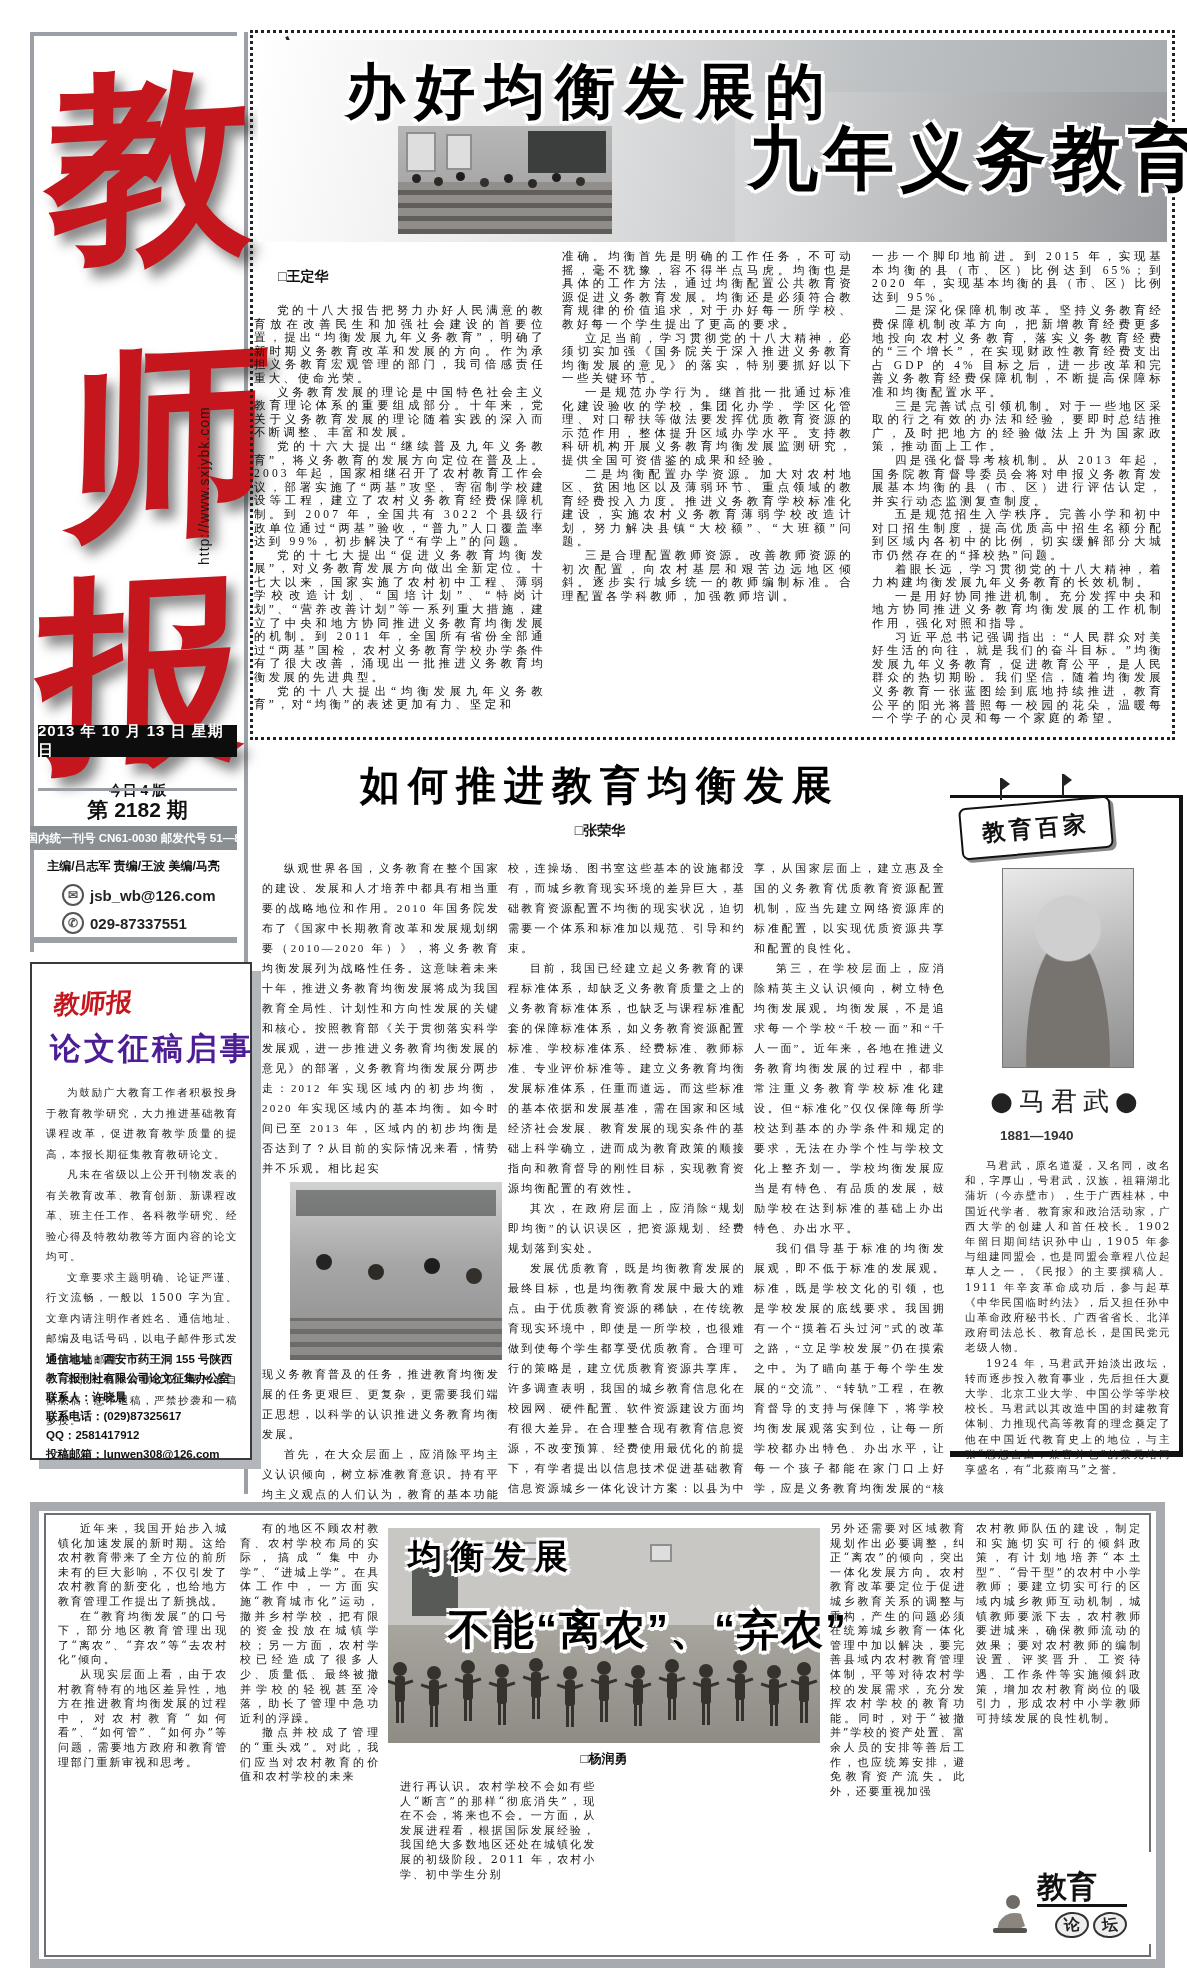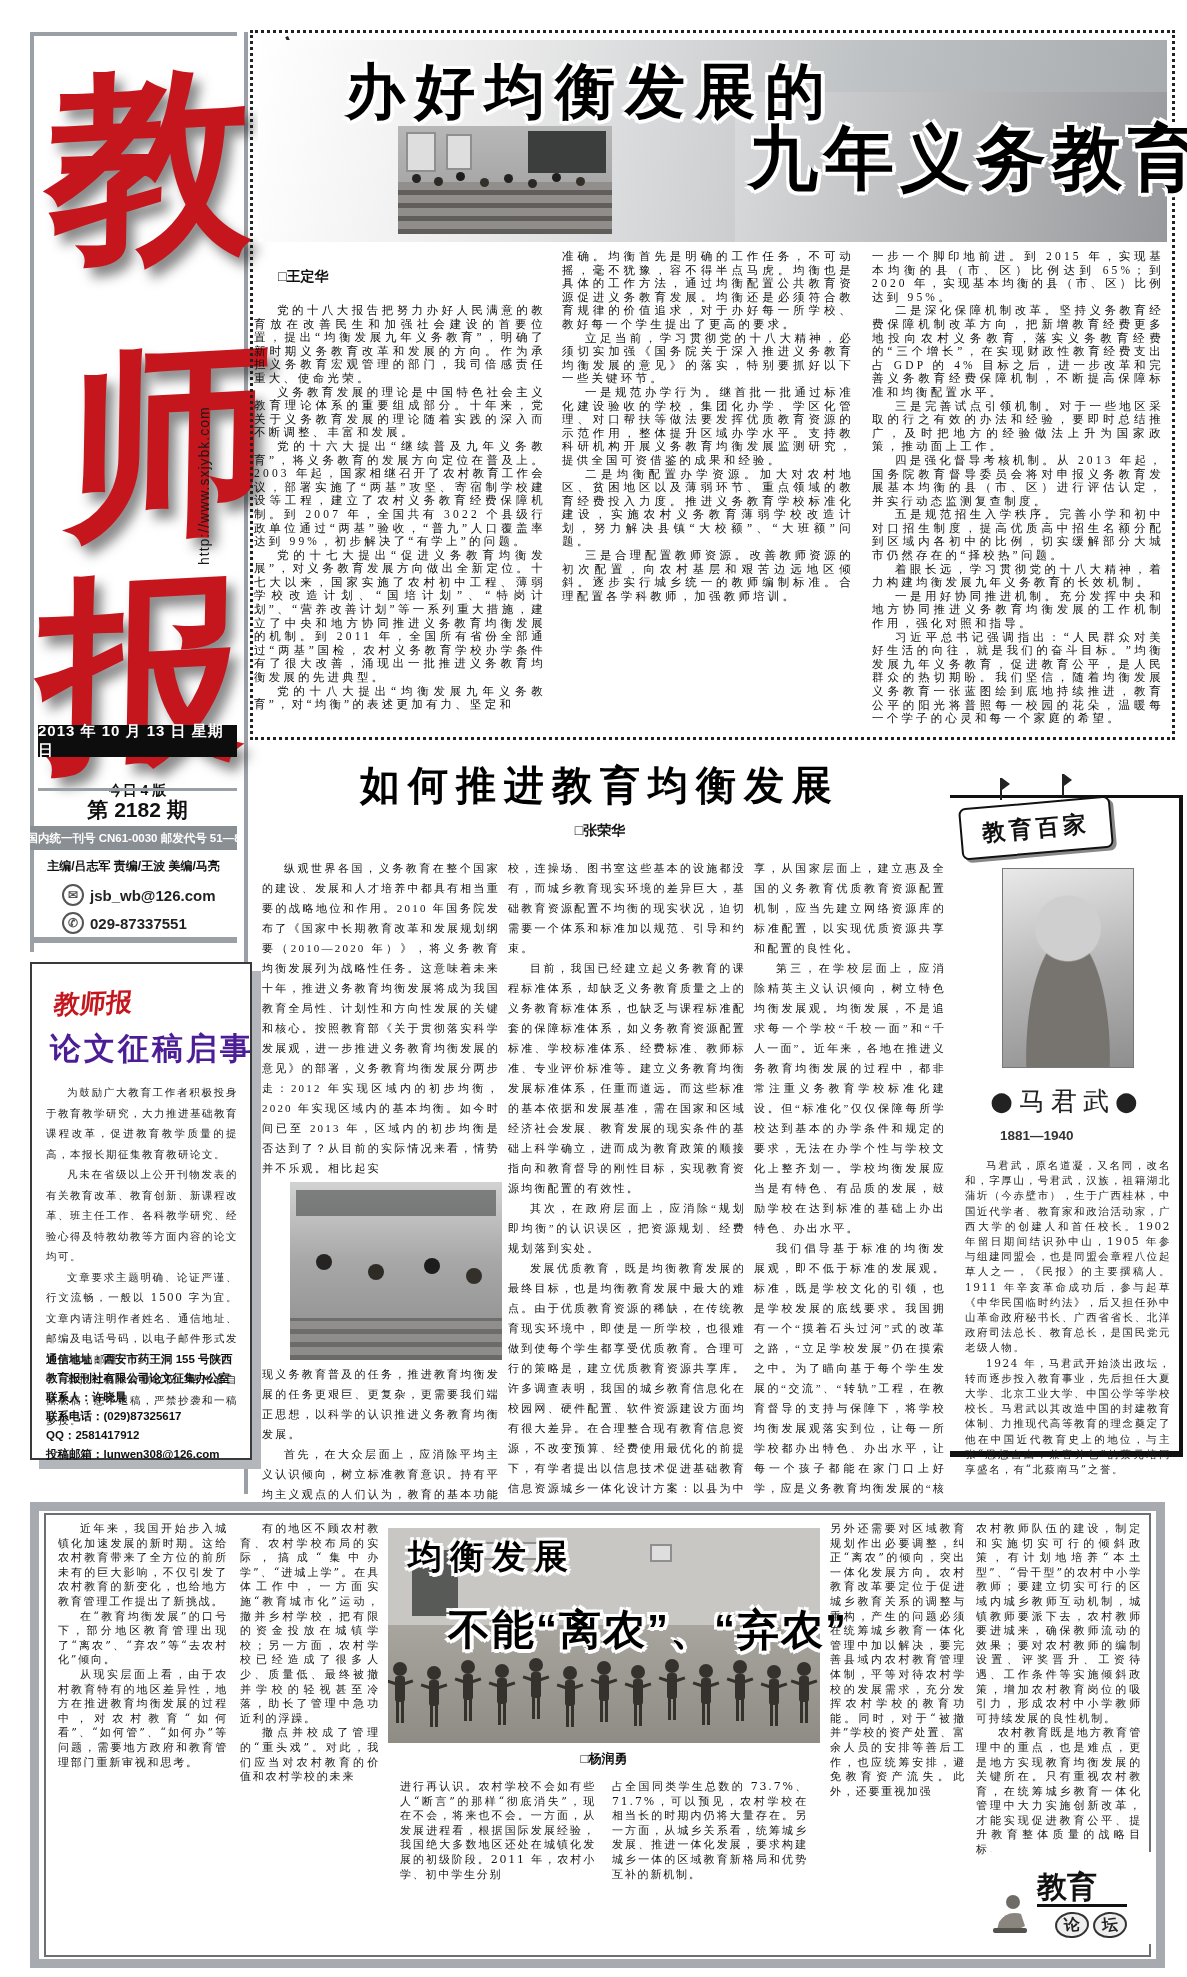--- a/index.html
+++ b/index.html
@@ -286,29 +286,25 @@
     <p>在“教育均衡发展”的口号下，部分地区教育管理出现了“离农”、“弃农”等“去农村化”倾向。</p>
     <p>从现实层面上看，由于农村教育特有的地区差异性，地方在推进教育均衡发展的过程中，对农村教育“如何看”、“如何管”、“如何办”等问题，需要地方政府和教育管理部门重新审视和思考。</p>
   </div>
   <div class="botcol kai" style="left:240px;top:1522px;width:140px;height:428px;">
     <p>有的地区不顾农村教育、农村学校布局的实际，搞成“集中办学”、“进城上学”。在具体工作中，一方面实施“教育城市化”运动，撤并乡村学校，把有限的资金投放在城镇学校；另一方面，农村学校已经造成了很多人少、质量低、最终被撤并学校的轻视甚至冷落，助长了管理中急功近利的浮躁。</p>
     <p>撤点并校成了管理的“重头戏”。对此，我们应当对农村教育的价值和农村学校的未来</p>
   </div>
   <div class="botcol kai" style="left:400px;top:1780px;width:196px;height:172px;">
     <p style="text-indent:0;">进行再认识。农村学校不会如有些人“断言”的那样“彻底消失”，现在不会，将来也不会。一方面，从发展进程看，根据国际发展经验，我国绝大多数地区还处在城镇化发展的初级阶段。2011 年，农村小学、初中学生分别</p>
   </div>
-  <div class="botcol kai" style="left:612px;top:1780px;width:196px;height:172px;">
-    <p style="text-indent:0;">占全国同类学生总数的 73.7%、71.7%，可以预见，农村学校在相当长的时期内仍将大量存在。另一方面，从城乡关系看，统筹城乡发展、推进一体化发展，要求构建城乡一体的区域教育新格局和优势互补的新机制。</p>
-  </div>
   <div class="botcol kai" style="left:830px;top:1522px;width:136px;height:428px;">
     <p style="text-indent:0;">另外还需要对区域教育规划作出必要调整，纠正“离农”的倾向，突出一体化发展方向。农村教育改革要定位于促进城乡教育关系的调整与重构，产生的问题必须在统筹城乡教育一体化管理中加以解决，要完善县域内农村教育管理体制，平等对待农村学校的发展需求，充分发挥农村学校的教育功能。同时，对于“被撤并”学校的资产处置、富余人员的安排等善后工作，也应统筹安排，避免教育资产流失。此外，还要重视加强</p>
   </div>
   <div class="botcol kai" style="left:976px;top:1522px;width:166px;height:428px;">
     <p style="text-indent:0;">农村教师队伍的建设，制定和实施切实可行的倾斜政策，有计划地培养“本土型”、“骨干型”的农村中小学教师；要建立切实可行的区域内城乡教师互动机制，城镇教师要派下去，农村教师要进城来，确保教师流动的效果；要对农村教师的编制设置、评奖晋升、工资待遇、工作条件等实施倾斜政策，增加农村教育岗位的吸引力，形成农村中小学教师可持续发展的良性机制。</p>
-    <p>农村教育既是地方教育管理中的重点，也是难点，更是地方实现教育均衡发展的关键所在。只有重视农村教育，在统筹城乡教育一体化管理中大力实施创新改革，才能实现促进教育公平、提升教育整体质量的战略目标。</p>
   </div>
 
   <div class="forum" style="left:985px;top:1852px;width:170px;height:92px;padding:6px;">
     <svg width="40" height="46" viewBox="0 0 40 46">
       <circle cx="22" cy="10" r="7" fill="#6f6b66"></circle>
       <path d="M8 30 Q16 18 30 22 L34 34 Q20 42 6 38 Z" fill="#8a857f"></path>
       <rect x="2" y="36" width="34" height="5" rx="2" fill="#55524e"></rect>
     </svg>
     <div>
       <div class="forum-main">教育</div>

